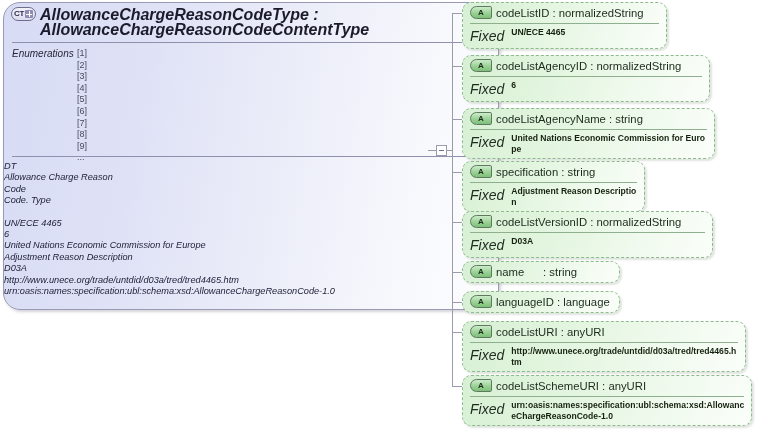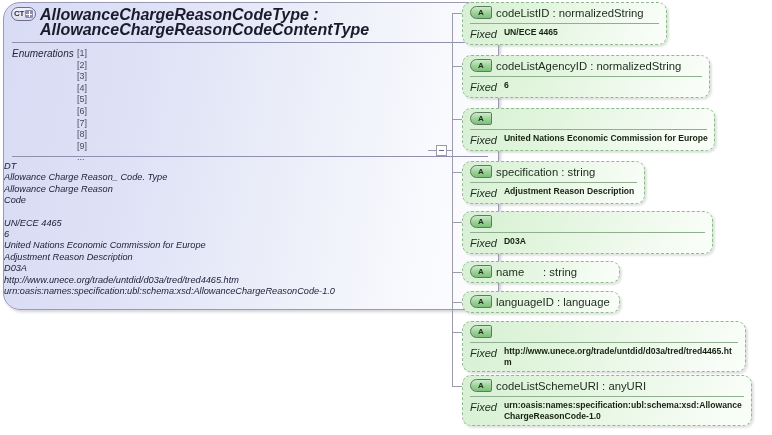--- a/index.html
+++ b/index.html
@@ -179,21 +179,21 @@
     margin: 0 7px 0 7px;
   }
   .attr-fixed {
     position: relative;
     padding: 3px 6px 4px 7px;
     display: flex;
     align-items: flex-start;
     gap: 7px;
   }
   .fixed-label {
-    font-size: 11px;
+    font-size: 14px;
     font-style: italic;
     color: #1e2b1e;
     flex: none;
     padding-top: 0.5px;
   }
   .fixed-value {
     font-size: 8.6px;
     font-weight: bold;
     color: #16220f;
     line-height: 10.5px;
@@ -228,21 +228,21 @@
           <div>[7]</div>
           <div>[8]</div>
           <div>[9]</div>
           <div>...</div>
         </div>
     </div>
 
     <div class="ct-rule"></div>
 
     <div class="ct-doc">
-      <div id="doc1"><div>DT</div><div>Allowance Charge Reason_ Code. Type</div><div>Allowance Charge Reason</div><div>Code</div></div>
+      <div id="doc1"><div>DT</div><div>Allowance Charge Reason</div><div>Code</div><div>Code. Type</div></div>
       <div class="gap"></div>
       <div id="doc2"><div>UN/ECE 4465</div><div>6</div><div>United Nations Economic Commission for Europe</div><div>Adjustment Reason Description</div><div>D03A</div><div>http://www.unece.org/trade/untdid/d03a/tred/tred4465.htm</div><div>urn:oasis:names:specification:ubl:schema:xsd:AllowanceChargeReasonCode-1.0</div></div>
     </div>
   </div>
 
   <div id="connectors">
       <div class="trunk" style="left: 452px; top: 13px; width: 10px; height: 1px;"></div>
       <div class="trunk" style="left: 452px; top: 66px; width: 10px; height: 1px;"></div>
       <div class="trunk" style="left: 452px; top: 119px; width: 10px; height: 1px;"></div>
       <div class="trunk" style="left: 452px; top: 172px; width: 10px; height: 1px;"></div>
@@ -282,20 +282,21 @@
         <div class="attr-fixed">
           <span class="fixed-label">Fixed</span>
           <span class="fixed-value">6</span>
         </div>
       </div>
       <div class="attr" style="left: 462px; top: 108px; width: 253px;">
         <div class="attr-head">
           <div class="attr-icon">
             <span class="attr-icon-text">A</span>
           </div>
+          <span class="attr-name">codeListAgencyName : string</span>
         </div>
         <div class="attr-rule"></div>
         <div class="attr-fixed">
           <span class="fixed-label">Fixed</span>
           <span class="fixed-value">United Nations Economic Commission for Europe</span>
         </div>
       </div>
       <div class="attr" style="left: 462px; top: 161px; width: 183px;">
         <div class="attr-head">
           <div class="attr-icon">
@@ -307,20 +308,21 @@
         <div class="attr-fixed">
           <span class="fixed-label">Fixed</span>
           <span class="fixed-value">Adjustment Reason Description</span>
         </div>
       </div>
       <div class="attr" style="left: 462px; top: 211px; width: 251px;">
         <div class="attr-head">
           <div class="attr-icon">
             <span class="attr-icon-text">A</span>
           </div>
+          <span class="attr-name">codeListVersionID : normalizedString</span>
         </div>
         <div class="attr-rule"></div>
         <div class="attr-fixed">
           <span class="fixed-label">Fixed</span>
           <span class="fixed-value">D03A</span>
         </div>
       </div>
       <div class="attr" style="left: 462px; top: 261px; width: 158px;">
         <div class="attr-head">
           <div class="attr-icon">
@@ -335,20 +337,21 @@
             <span class="attr-icon-text">A</span>
           </div>
           <span class="attr-name">languageID : language</span>
         </div>
       </div>
       <div class="attr" style="left: 462px; top: 321px; width: 284px;">
         <div class="attr-head">
           <div class="attr-icon">
             <span class="attr-icon-text">A</span>
           </div>
+          <span class="attr-name">codeListURI : anyURI</span>
         </div>
         <div class="attr-rule"></div>
         <div class="attr-fixed">
           <span class="fixed-label">Fixed</span>
           <span class="fixed-value">http://www.unece.org/trade/untdid/d03a/tred/tred4465.htm</span>
         </div>
       </div>
       <div class="attr" style="left: 462px; top: 375px; width: 290px;">
         <div class="attr-head">
           <div class="attr-icon">

